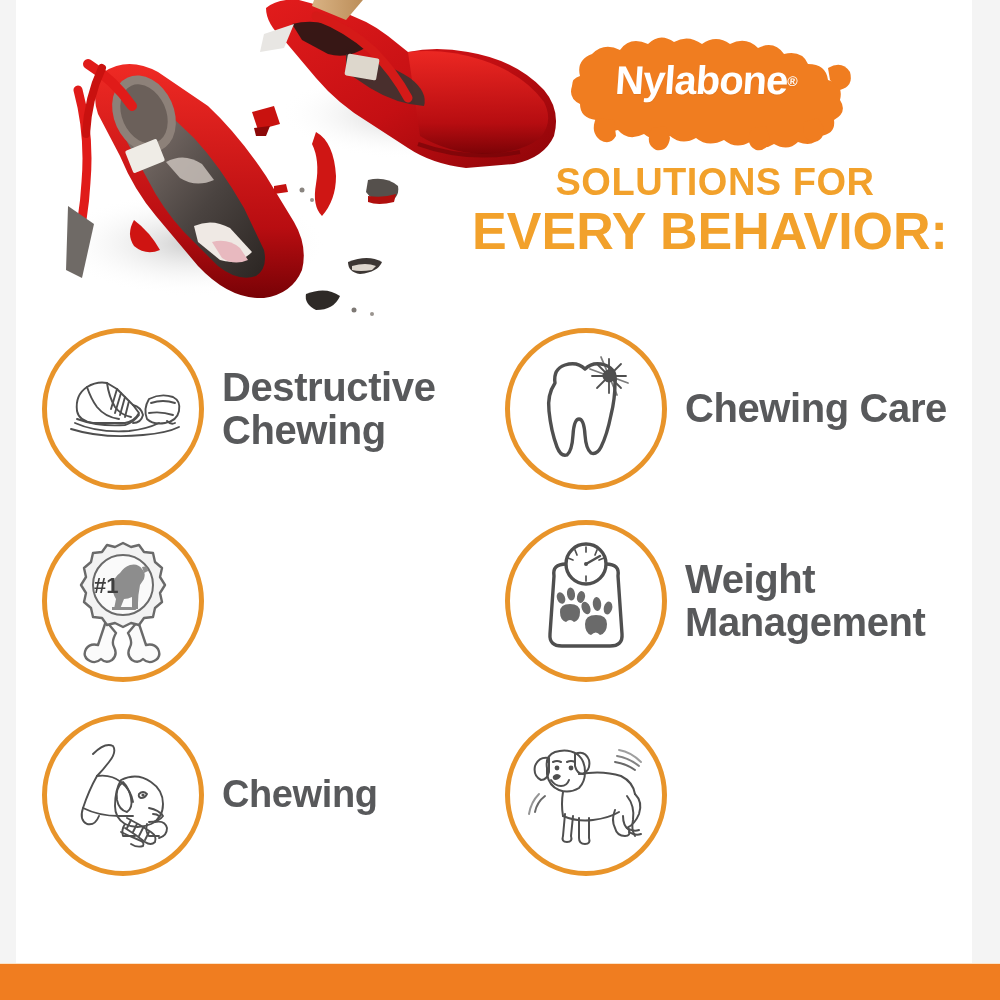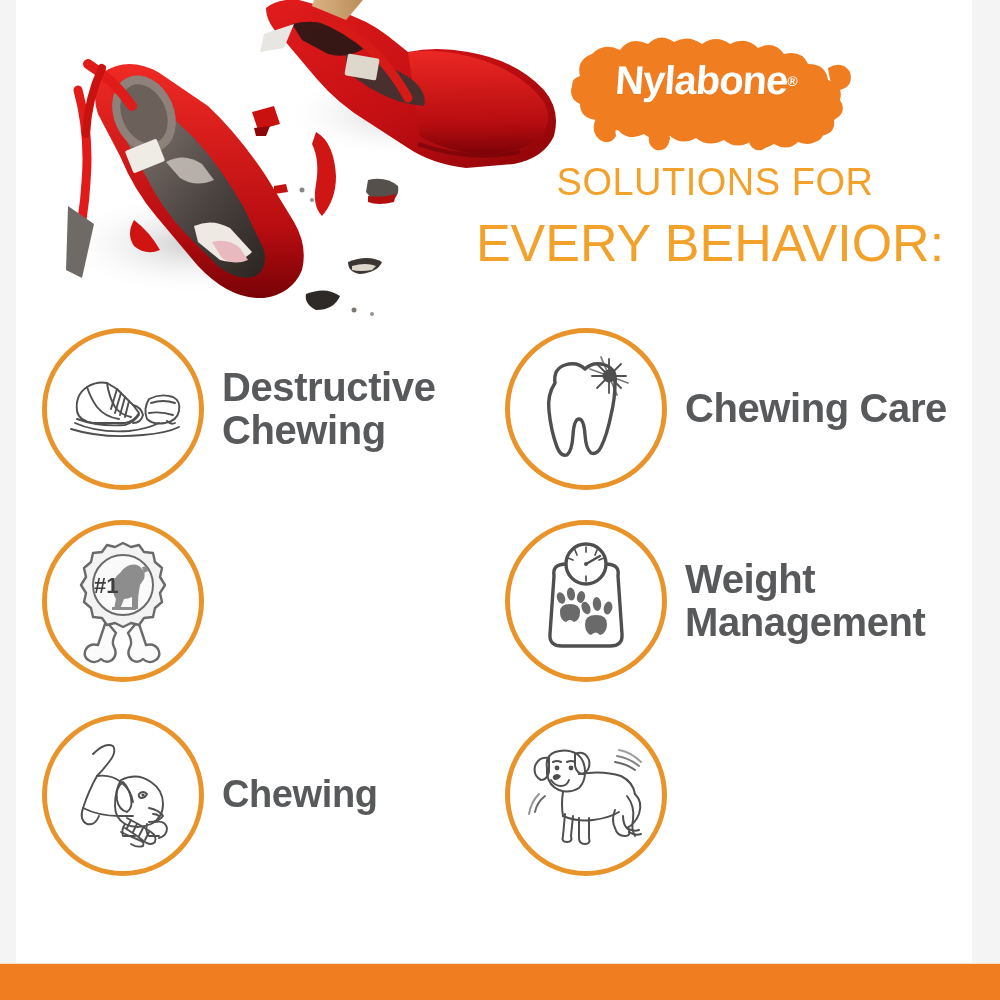--- a/index.html
+++ b/index.html
@@ -31,27 +31,27 @@
     font-family:"Liberation Sans", sans-serif;
     transform:skewX(-4deg);
     text-shadow:0 1px 1px rgba(0,0,0,.06);
     position:relative;top:-6px;
   }
   .logo-word sup{font-size:14px;vertical-align:super;font-weight:bold;}
 
   
   .head1{
     position:absolute;left:470px;top:163px;width:490px;
-    text-align:center;color:#F2A12B;font-weight:normal;font-size:38px;
+    text-align:center;color:#F2A12B;font-weight:bold;font-size:38px;
     letter-spacing:.5px;line-height:1;
   }
   .head2{
     position:absolute;left:455px;top:205px;width:510px;
-    text-align:center;color:#F2A12B;font-weight:normal;font-size:52px;
-    letter-spacing:0px;line-height:1;margin-top:12px;
+    text-align:center;color:#F2A12B;font-weight:bold;font-size:52px;
+    letter-spacing:0px;line-height:1;
   }
 
   
   .grid{position:absolute;left:0;top:318px;width:1000px;height:600px;}
   .cell{position:absolute;display:flex;align-items:center;}
   .circle{
     width:162px;height:162px;border-radius:50%;
     border:5px solid #E8942A;
     box-sizing:border-box;
     flex:0 0 162px;

